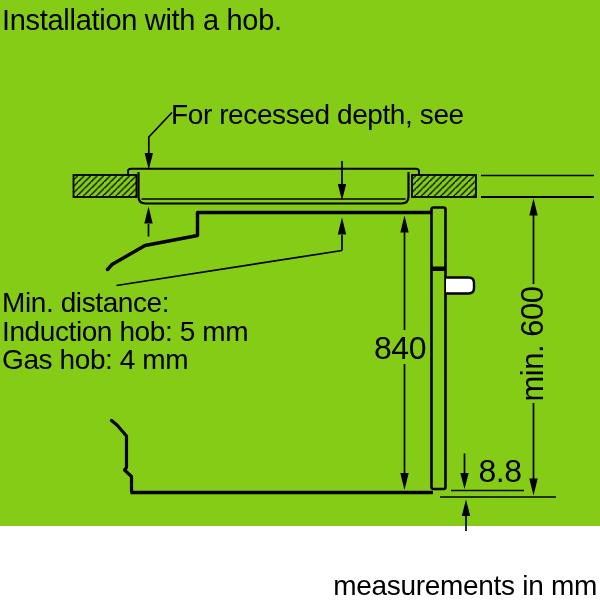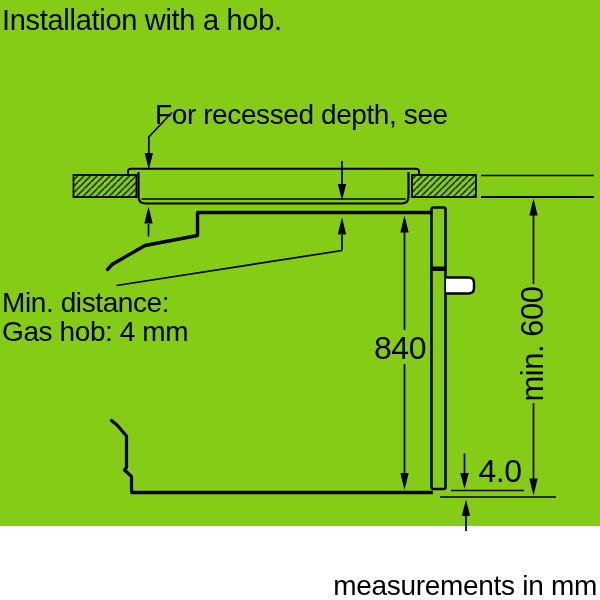--- a/index.html
+++ b/index.html
@@ -33,21 +33,21 @@
     top: 4px;
     font-size: 29px;
     letter-spacing: -0.3px;
   }
   .note {
     font-size: 28px;
     line-height: 28.5px;
     letter-spacing: -0.4px;
   }
   .note-recessed {
-    left: 155px;
+    left: 171px;
     top: 101px;
   }
   .note-mindist {
     left: 2px;
     top: 289px;
   }
   .dim-label {
     font-size: 32px;
     letter-spacing: -0.5px;
   }
@@ -152,21 +152,22 @@
   </svg>
 
   <div class="txt title">Installation with a hob.</div>
 
   <div class="txt note note-recessed">
     <div>For recessed depth, see</div>
   </div>
 
   <div class="txt note note-mindist">
     <div>Min. distance:</div>
+    <div>Induction hob: 5 mm</div>
     <div>Gas hob: 4 mm</div>
   </div>
 
   <div class="txt dim-label dim-570">840</div>
   <div class="txt dim-label dim-600">min. 600</div>
-  <div class="txt dim-label dim-75">4.0</div>
+  <div class="txt dim-label dim-75">8.8</div>
 
   <div class="txt footer-note">measurements in mm</div>
 </div>
 
 </body></html>

